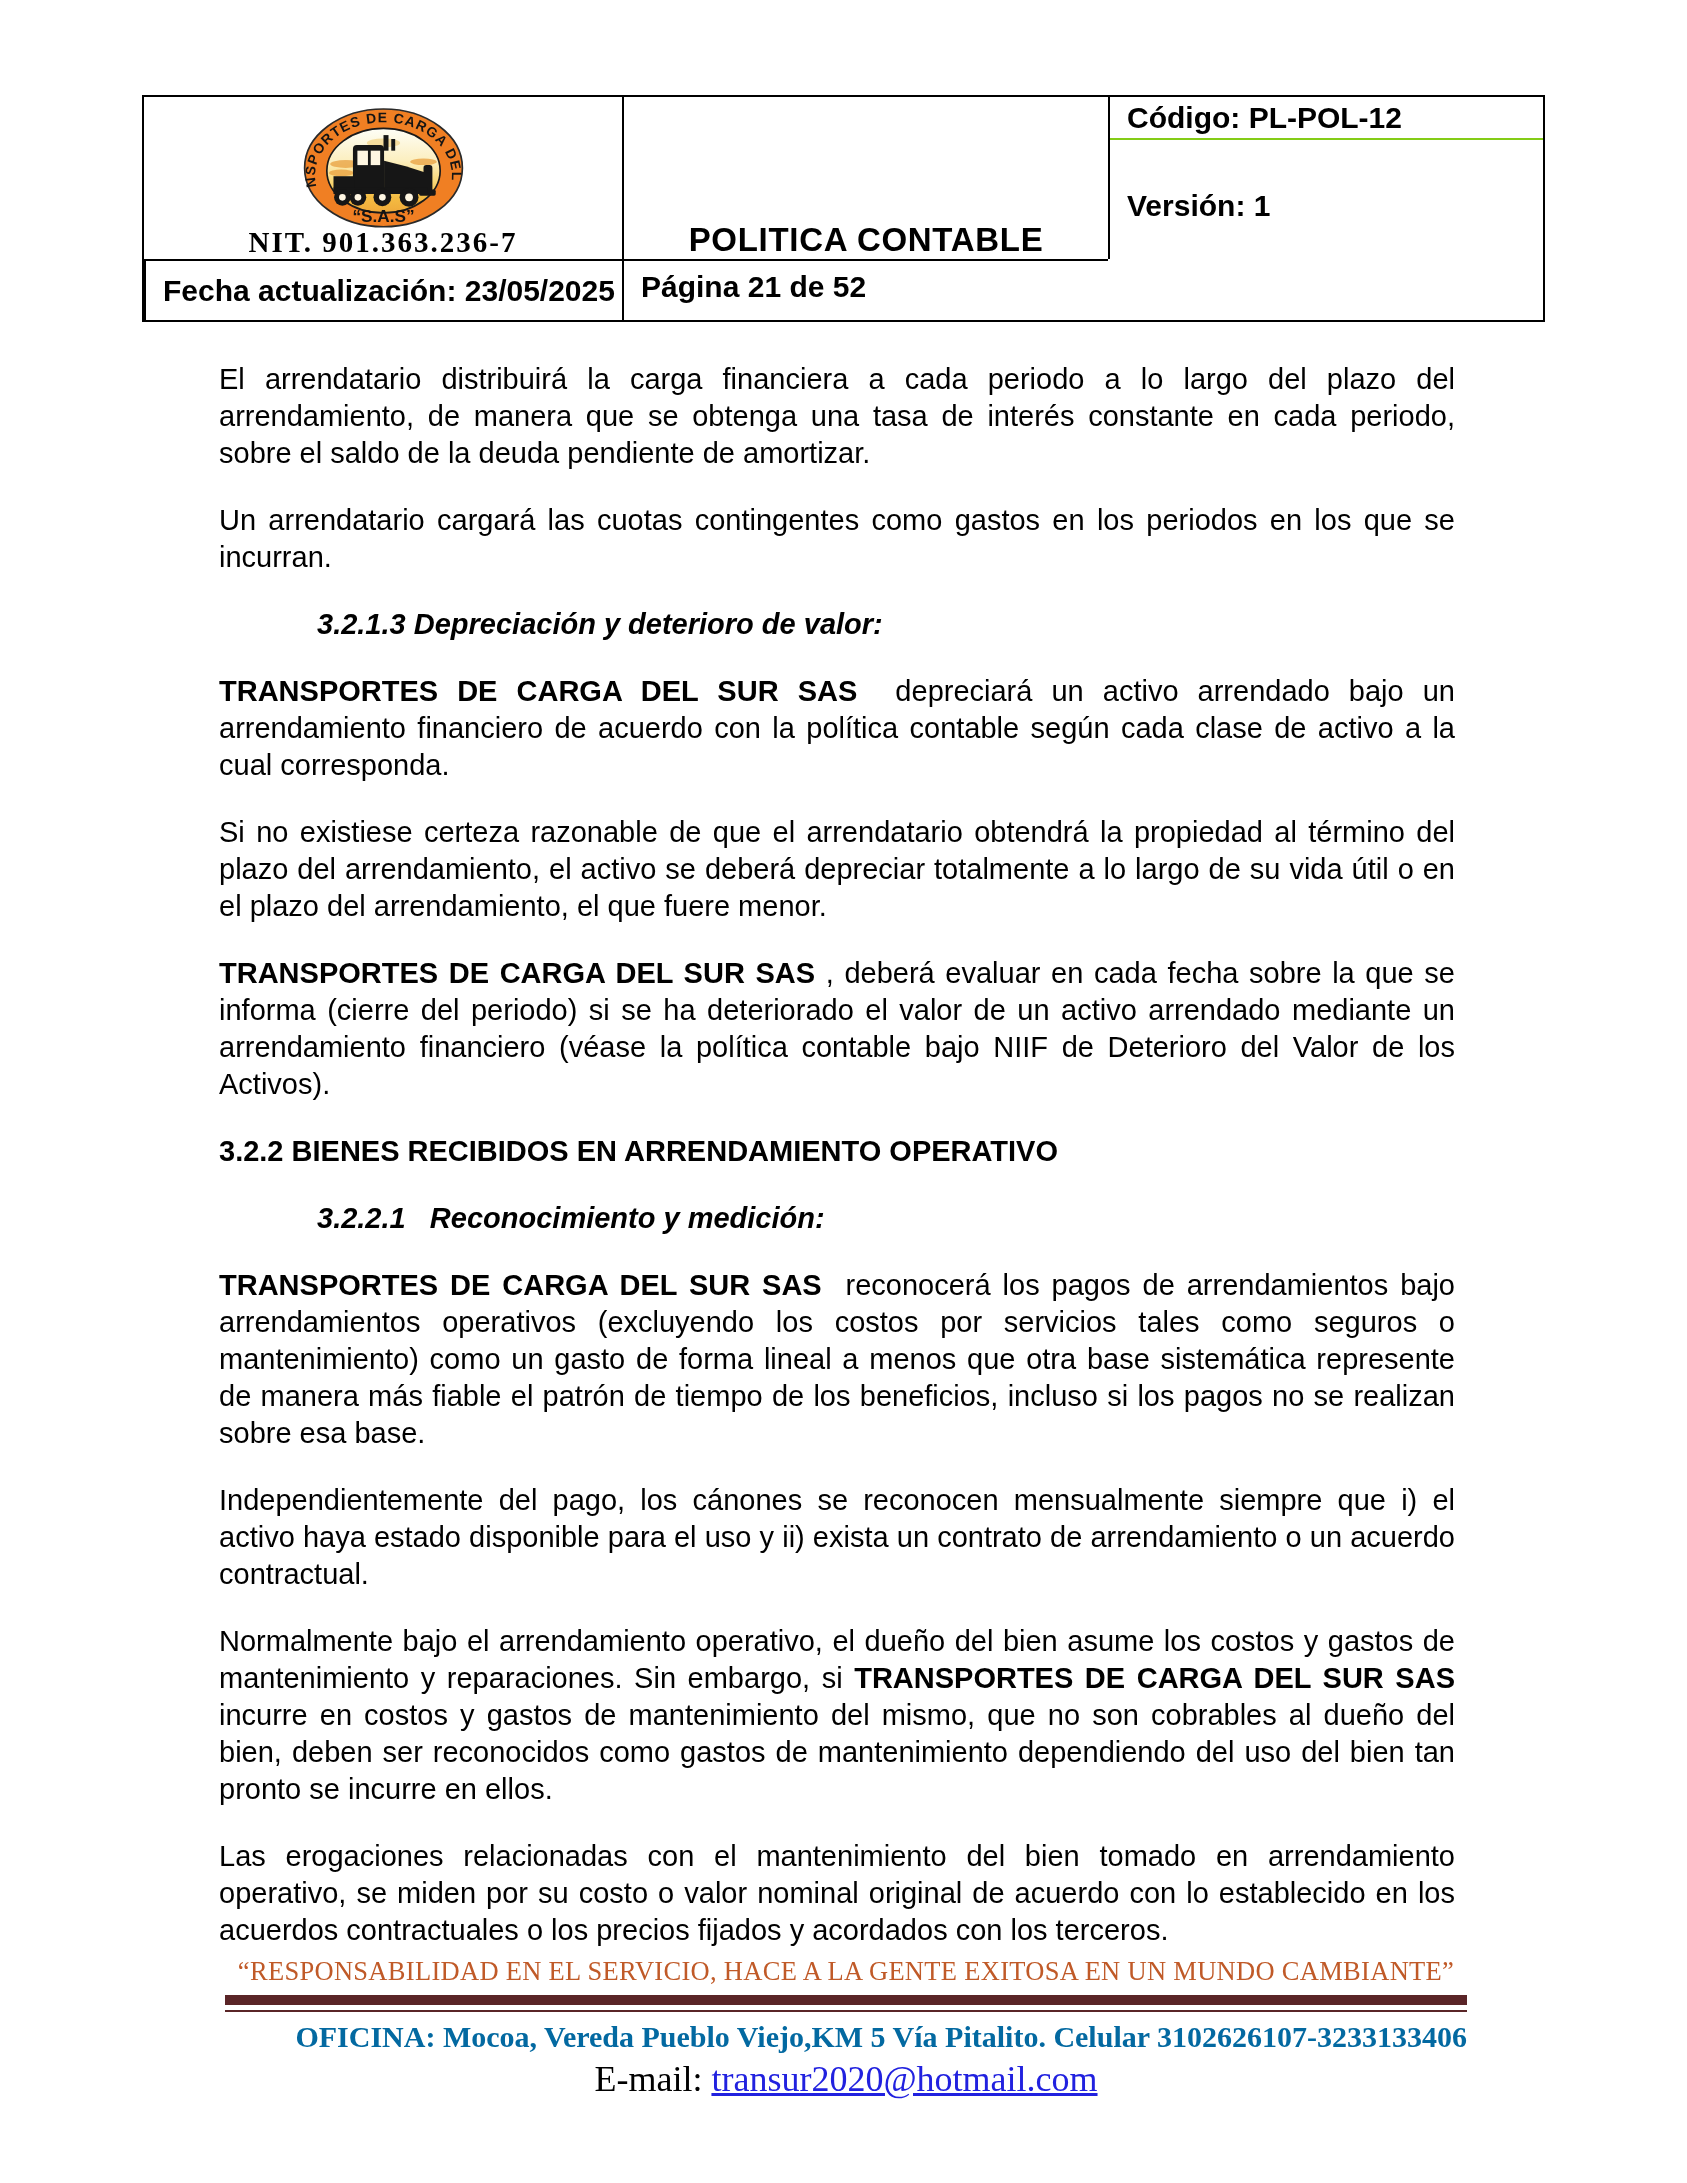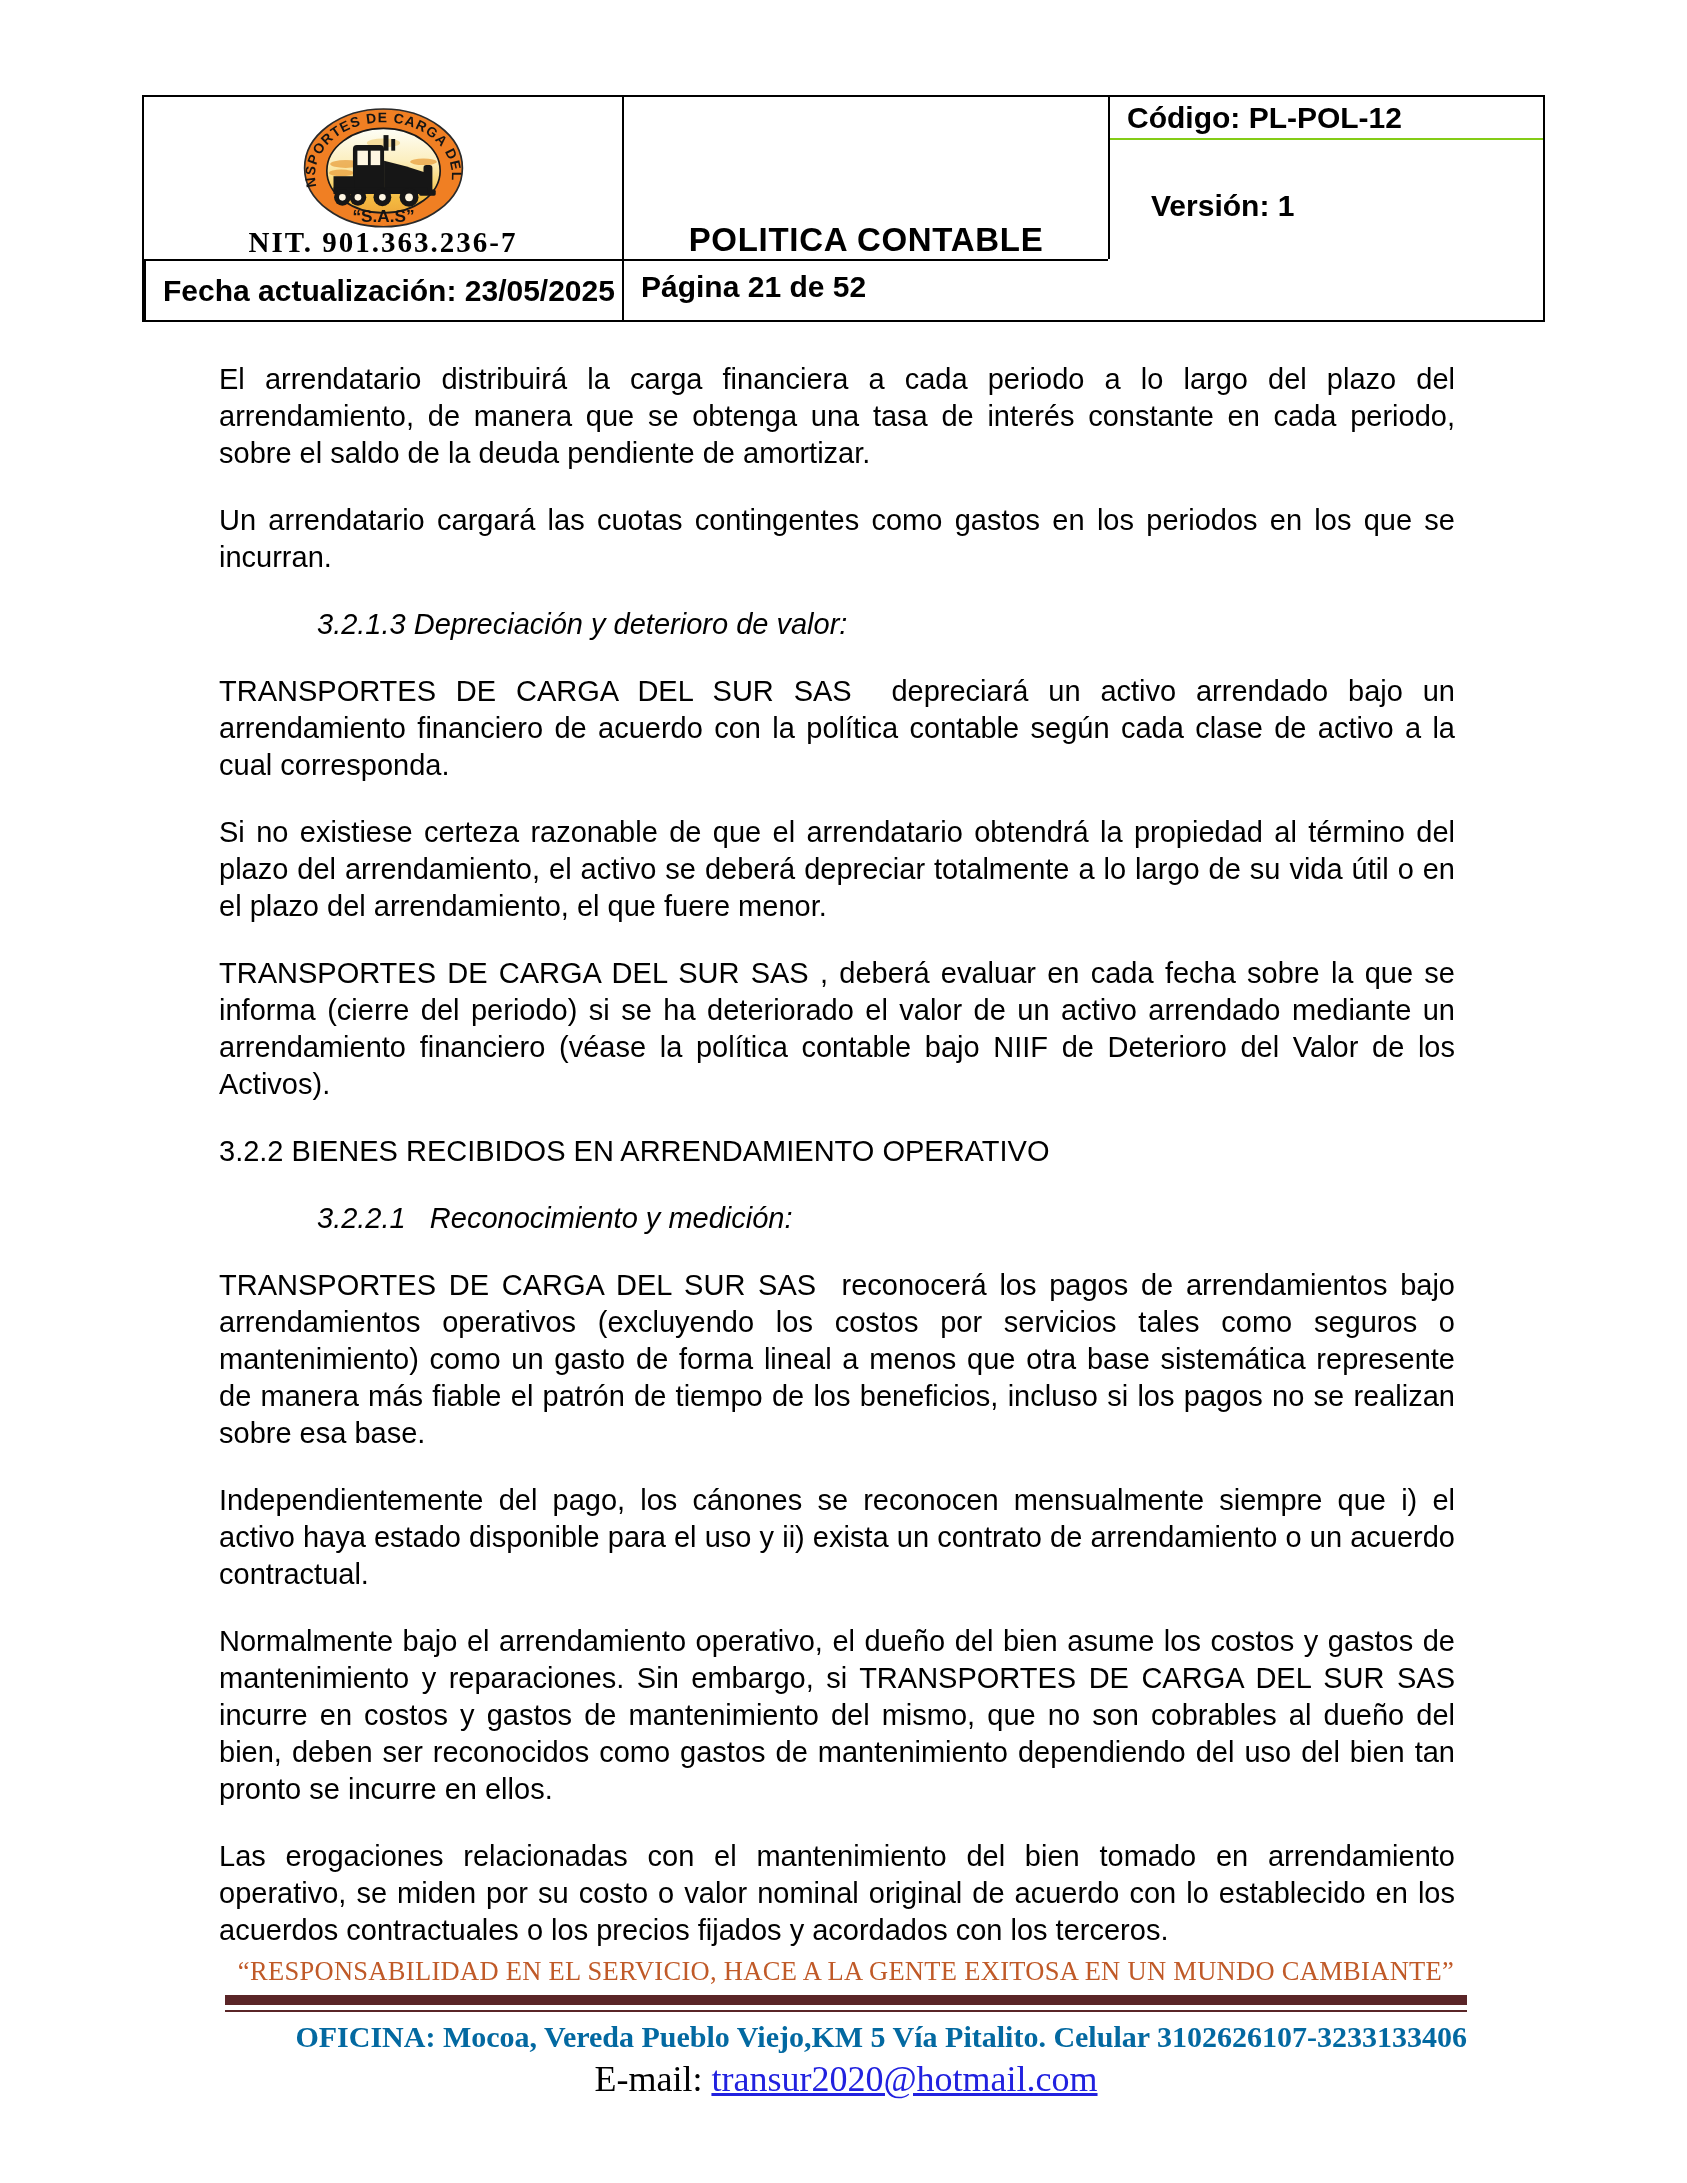--- a/index.html
+++ b/index.html
@@ -20,33 +20,33 @@
   .nit {
     font-family:"Liberation Serif", serif; font-weight:bold; font-size:29px;
     letter-spacing:2px; margin-top:-2.6px; white-space:nowrap;
   }
   .cell-title { border-left:2px solid #000; display:flex; align-items:flex-end; justify-content:center;
     font-weight:bold; font-size:33px; letter-spacing:0.7px; }
   .cell-meta { border-left:2px solid #000; display:flex; flex-direction:column; }
   .meta-top { height:41px; border-bottom:2px solid #84cc16; display:flex; align-items:center;
     padding-left:17px; font-weight:bold; font-size:30px; }
   .meta-bottom { flex:1; display:flex; align-items:flex-start; padding:49px 0 0 17px;
-    font-weight:bold; font-size:30px;margin-left:24px; }
+    font-weight:bold; font-size:30px; }
   .row2 { border-top:2px solid #000; display:flex; align-items:center; padding-left:17px;
     font-weight:bold; font-size:30px; }
   .row2.c2 { border-left:2px solid #000; }
   .row2.c3 { border-left:2px solid #000; align-items:flex-start; padding-top:9.3px; }
 
   
   .content { position:absolute; left:219px; top:361px; width:1236px;
     font-size:29px; line-height:37px; }
   .para { text-align:justify; white-space:pre-wrap; margin:0 0 30px 0; }
   .heading { margin:0 0 30px 0; white-space:pre-wrap; }
   .heading.indent { padding-left:98px; }
-  .b { font-weight:normal;margin-top:8px; }
+  .b { font-weight:bold;margin-top:8px; }
   .i { font-style:italic; }
 
   
   .footer { position:absolute; left:225px; top:1956px; width:1242px; text-align:center;
     font-family:"Liberation Serif", serif; }
   .slogan { font-size:26.5px; color:#C05A28; white-space:nowrap; letter-spacing:0.3px; }
   .bar-thick { height:10px; background:#5A2527; margin-top:8px; }
   .bar-thin  { height:2.6px;  background:#5A2527; margin-top:4.6px; }
   .office { margin-top:8px; font-size:30px; font-weight:600; color:#0369a1; white-space:nowrap;text-align:right; }
   .email-line { margin-top:4px; font-size:36px; font-weight:400; }

